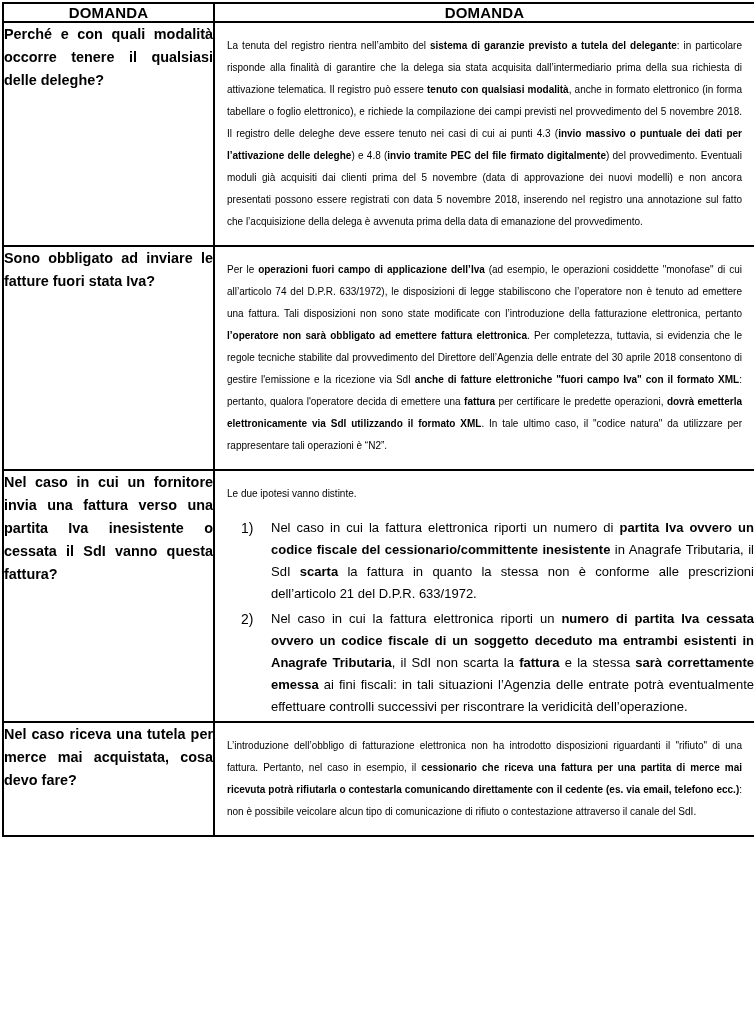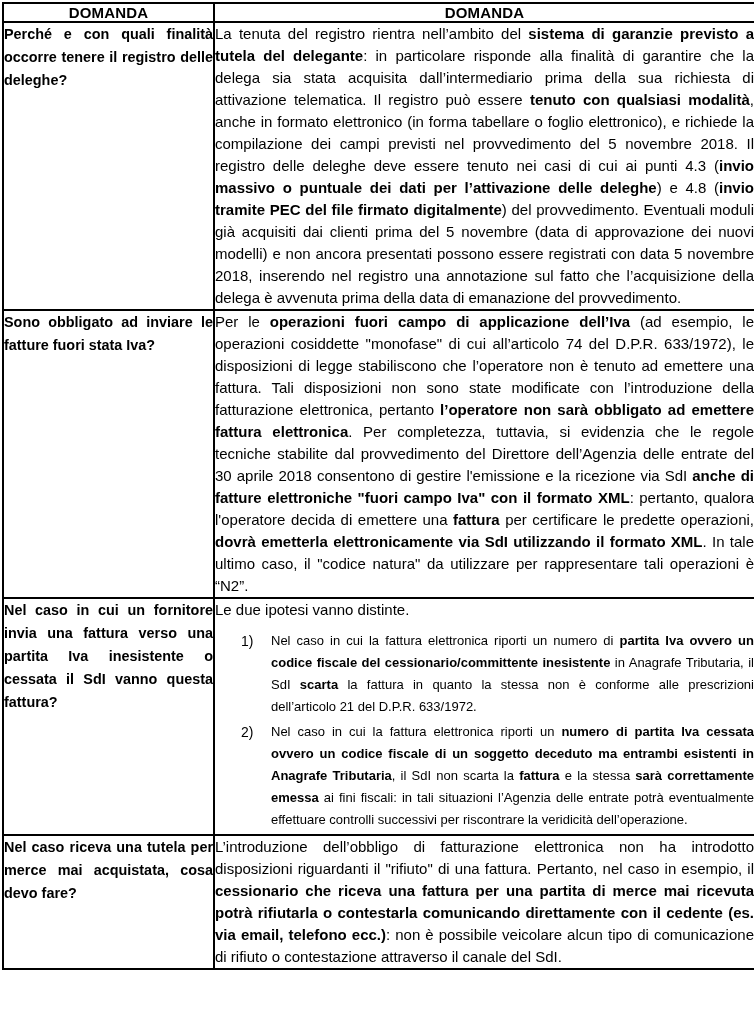--- a/index.html
+++ b/index.html
@@ -33,22 +33,22 @@
   }
   td.q-cell { padding: 8px 7px 8px 8px; }
   .q-text {
     font-weight: bold;
     font-size: 14.4px;
     line-height: 23px;
     text-align: justify;
   }
   td.a-cell { padding: 6px 8px 8px 8px; }
   .ans-p {
-    margin: 0;
-    font-size: 15px;
+    margin: 12px;
+    font-size: 10px;
     line-height: 22px;
     text-align: justify;
   }
   .ans-p + .ans-ol { margin-top: 9px; }
   .ans-ol { margin-left: 26px; }
   .ans-li { display: flex; margin-bottom: 3px; }
   .li-marker {
     flex: 0 0 30px;
     width: 30px;
     font-size: 13.9px;
@@ -73,21 +73,21 @@
     </colgroup>
     <thead>
       <tr>
         <th class="hdr">DOMANDA</th>
         <th class="hdr">DOMANDA</th>
       </tr>
     </thead>
     <tbody>
   <tr>
     <td class="q-cell">
-      <div class="q-text">Perché e con quali finalità occorre tenere il registro delle deleghe?</div>
+      <div class="q-text">Perché e con quali modalità occorre tenere il qualsiasi delle deleghe?</div>
     </td>
     <td class="a-cell">
             <p class="ans-p"><span>La tenuta del registro rientra nell’ambito del </span><b>sistema di garanzie previsto a tutela del delegante</b><span>: in particolare risponde alla finalità di garantire che la delega sia stata acquisita dall’intermediario prima della sua richiesta di attivazione telematica. Il registro può essere </span><b>tenuto con qualsiasi modalità</b><span>, anche in formato elettronico (in forma tabellare o foglio elettronico), e richiede la compilazione dei campi previsti nel provvedimento del 5 novembre 2018. Il registro delle deleghe deve essere tenuto nei casi di cui ai punti 4.3 (</span><b>invio massivo o puntuale dei dati per l’attivazione delle deleghe</b><span>) e 4.8 (</span><b>invio tramite PEC del file firmato digitalmente</b><span>) del provvedimento. Eventuali moduli già acquisiti dai clienti prima del 5 novembre (data di approvazione dei nuovi modelli) e non ancora presentati possono essere registrati con data 5 novembre 2018, inserendo nel registro una annotazione sul fatto che l’acquisizione della delega è avvenuta prima della data di emanazione del provvedimento.</span></p>
           </td>
   </tr>
 
   <tr>
     <td class="q-cell">
       <div class="q-text">Sono obbligato ad inviare le fatture fuori stata Iva?</div>
     </td>

